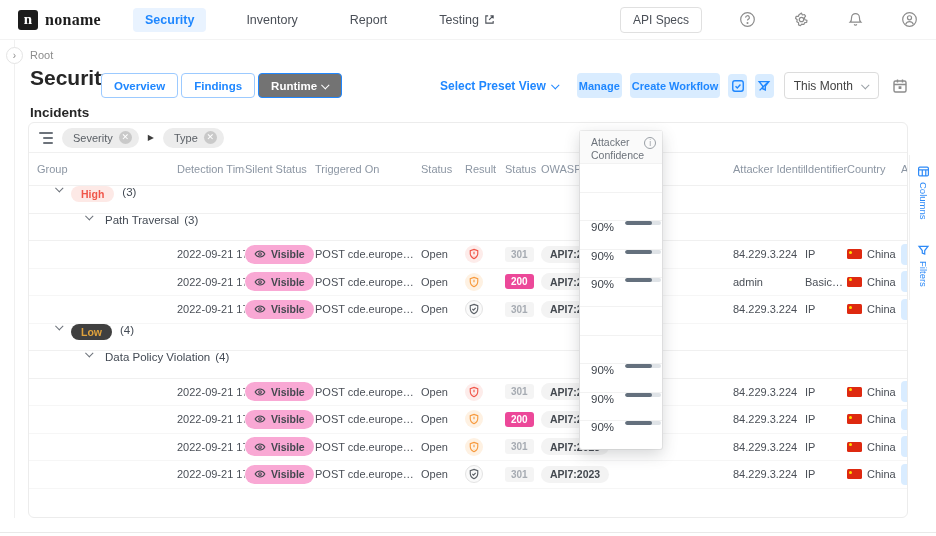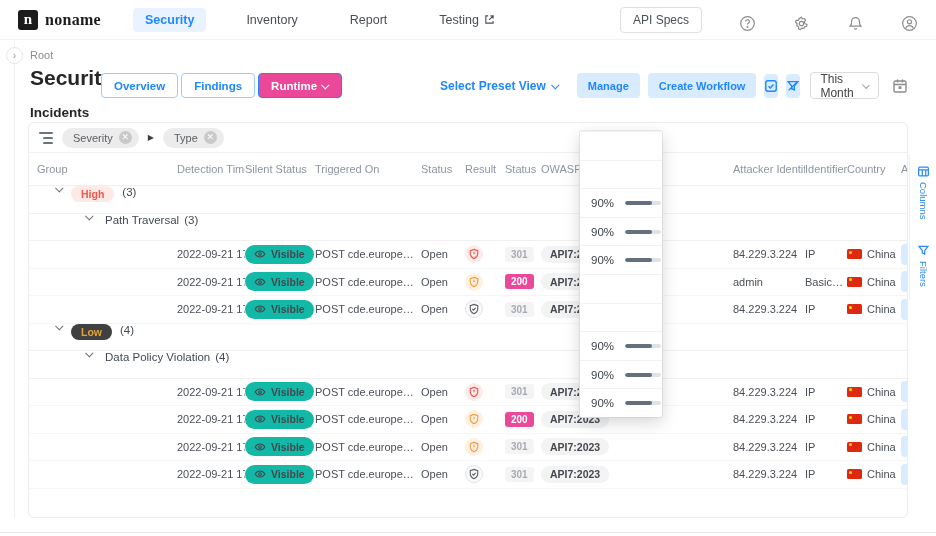--- a/index.html
+++ b/index.html
@@ -7,41 +7,41 @@
   body { position:relative; font-size:12px; }
 
   
   .navbar { position:absolute; left:0; top:0; width:936px; height:40px; background:#fff; display:flex; align-items:center; border-bottom:1px solid #f3f3f3;}
   .logo { display:flex; align-items:center; margin-left:18px; gap:7px; }
   .logo-mark { width:20px; height:20px; background:#1c1c1c; color:#fff; border-radius:3px; display:flex; align-items:center; justify-content:center; font-family:"Liberation Serif", serif; font-weight:bold; font-size:15px; }
   .logo-text { font-family:"Liberation Serif", serif; font-weight:bold; font-size:16px; color:#1c1c1c; letter-spacing:.3px; }
   .nav-items { display:flex; align-items:center; margin-left:32px; gap:28px; }
   .nav-item { font-size:12.5px; color:#4a4f57; padding:5px 12px; border-radius:4px; cursor:pointer; white-space:nowrap; display:flex; align-items:center; gap:5px;}
   .nav-item.active { color:#1f87ff; background:#e9f3ff; font-weight:bold; }
-  .nav-right { margin-left:auto; display:flex; align-items:flex-end; gap:36px; margin-right:18px; }
+  .nav-right { margin-left:auto; display:flex; align-items:center; gap:36px; margin-right:18px; }
   .api-specs-btn { border:1px solid #e0e0e0; border-radius:4px; padding:5px 12px; font-size:12px; color:#4a4f57; background:#fff; cursor:pointer; font-family:inherit;}
   .topicon { width:18px; height:18px; color:#8c8c8c; display:flex; align-items:center; justify-content:center; cursor:pointer; }
   .topicon svg { width:17px; height:17px; stroke:#8c8c8c; fill:none; stroke-width:1.4; }
 
   
   .rail { position:absolute; left:14px; top:40px; width:1px; height:478px; background:#f0f0f0; }
   .expand-btn { position:absolute; left:6px; top:47px; width:17px; height:17px; border-radius:50%; border:1px solid #e4e4e4; background:#fff; color:#8c8c8c; font-size:10px; display:flex; align-items:center; justify-content:center; cursor:pointer; z-index:2;}
 
   
   .breadcrumb { position:absolute; left:30px; top:49px; font-size:11px; color:#8c8c8c; }
   .page-title { position:absolute; left:30px; top:66px; font-size:21px; font-weight:bold; color:#262626; }
   .view-tabs { position:absolute; left:101px; top:73px; display:flex; gap:3px; }
   .vtab { height:25px; padding:0 12px; display:flex; align-items:center; gap:6px; font-size:11.5px; font-weight:bold; color:#1f87ff; background:#fff; border:1px solid #9ccaff; border-radius:4px; cursor:pointer; white-space:nowrap;}
-  .vtab.active { background:#ec4899; border-color:#1f87ff; color:#fff; }
+  .vtab.active { background:#737373; border-color:#1f87ff; color:#fff; }
   .section-title { position:absolute; left:30px; top:105px; font-size:13.5px; font-weight:bold; color:#262626; }
 
   
   .toolbar { position:absolute; top:71px; left:440px; width:468px; height:29px; display:flex; align-items:center; justify-content:flex-end; gap:8px; }
   .preset-link { display:flex; align-items:center; gap:7px; color:#1f87ff; font-weight:bold; font-size:12px; cursor:pointer; margin-right:10px; white-space:nowrap;}
-  .btn-light { background:#d9ecff; color:#1f87ff; font-weight:bold; font-size:11px; border:none; border-radius:4px; height:25px; padding:0 11px; cursor:pointer; font-family:inherit; white-space:nowrap;}
+  .btn-light { background:#d9ecff; color:#1f87ff; font-weight:bold; font-size:11px; border:none; border-radius:4px; height:25px; padding:0 2px; cursor:pointer; font-family:inherit; white-space:nowrap;}
   .icon-btn { width:24px; height:24px; background:#d9ecff; border-radius:4px; border:none; display:flex; align-items:center; justify-content:center; cursor:pointer; }
   .icon-btn svg { width:14px; height:14px; stroke:#1f87ff; fill:none; stroke-width:1.6; }
   .date-select { width:117px; height:27px; border:1px solid #dcdcdc; border-radius:4px; background:#fff; display:flex; align-items:center; padding:0 9px; font-size:12px; color:#434343; cursor:pointer; justify-content:space-between; margin-left:2px;}
   .cal-btn { width:18px; height:18px; margin-left:5px; cursor:pointer; display:flex; align-items:center; justify-content:center;}
   .cal-btn svg { width:16px; height:16px; stroke:#8c8c8c; fill:none; stroke-width:1.4; }
 
   .chev { display:inline-block; width:6px; height:6px; border-left:1.6px solid currentColor; border-bottom:1.6px solid currentColor; transform:rotate(-45deg) translateY(-1px); }
   .chev.gray { border-color:#9aa0a6; }
 
   
@@ -73,42 +73,42 @@
   .c-country { width:54px;  gap:5px;}
   .c-actions { width:72px;  }
   .thead .c { color:#8c96a3; cursor:pointer;}
 
   .sev-pill { border-radius:10px; font-size:10.5px; font-weight:bold; padding:2px 10px; margin:0 8px;}
   .sev-high { background:#fde9e6; color:#f0564a; }
   .sev-low  { background:#404040; color:#e0a23c; }
   .gchev { margin-left:28px; color:#6d737b; }
   .gchev2 { margin-left:58px; color:#6d737b; }
 
-  .silent-pill { background:#14b8a6; border-radius:11px; height:19px; display:flex; align-items:center; gap:5px; padding:0 9px; font-weight:bold; font-size:10.5px; color:#43484f;}
+  .silent-pill { background:#f9a8d4; border-radius:11px; height:19px; display:flex; align-items:center; gap:5px; padding:0 9px; font-weight:bold; font-size:10.5px; color:#43484f;}
   .silent-pill svg { width:12px; height:12px; stroke:#43484f; fill:none; stroke-width:1.4;}
 
   .shield-badge { width:18px; height:18px; border-radius:50%; display:flex; align-items:center; justify-content:center; }
   .shield-badge svg { width:12px; height:12px; fill:none; stroke-width:1.5;}
   .sh-red    { background:#fdecea; } .sh-red svg    { stroke:#f0564a; }
   .sh-orange { background:#fef1e2; } .sh-orange svg { stroke:#f79a3e; }
   .sh-gray   { background:#fafafa; border:1px solid #e3e3e3;} .sh-gray svg { stroke:#5b6066; }
 
   .http-pill { border-radius:3px; font-size:10px; padding:2px 6px; background:#f4f4f4; color:#a6abb2; font-weight:bold;}
   .http-pill.dark { background:#ec4899; color:#fff; }
   .owasp-pill { border-radius:10px; font-size:10.5px; font-weight:bold; padding:2.5px 9px; background:#f3f3f3; color:#43484f;}
 
   .flag { width:15px; height:10px; background:#de2910; border-radius:1.5px; position:relative; flex:none;}
   .flag:after { content:""; position:absolute; left:2px; top:1.5px; width:3px; height:3px; background:#ffde00; border-radius:50%;}
 
   .btn-view { background:#d9ecff; color:#1f87ff; font-weight:bold; font-size:10.5px; border:none; border-radius:4px; height:21px; padding:0 9px; cursor:pointer; font-family:inherit;}
 
   
   .conf-panel { position:absolute; left:580px; top:131px; width:82px; background:#fff; box-shadow:0 5px 16px rgba(60,64,70,.22), 0 0 0 1px #f0f0f0; border-radius:2px; z-index:5;}
   .conf-head { background:#fafafa; padding:5px 8px 5px 11px; display:flex; align-items:flex-start; justify-content:space-between; font-size:10.5px; color:#6d737b; line-height:1.2; height:32px; cursor:grab;}
-  .conf-cell { height:28.6px; border-top:1px solid #f2f2f2; display:flex; align-items:center; padding-left:11px; font-size:11.5px; color:#3d434b; gap:11px;}
+  .conf-cell { height:28.6px; border-top:1px solid #f2f2f2; display:flex; align-items:flex-start; padding-left:11px; font-size:11.5px; color:#3d434b; gap:11px;}
   .conf-bar { width:36px; height:4px; border-radius:2px; background:#dfe3e7; position:relative; overflow:hidden;}
   .conf-bar i { position:absolute; left:0; top:0; height:4px; width:76%; background:#64707d; border-radius:2px; display:block;}
   .info-i { width:12px; height:12px; border:1px solid #9aa0a6; border-radius:50%; color:#9aa0a6; font-size:8.5px; display:flex; align-items:center; justify-content:center; flex:none; margin-top:1px;}
 
   
   .side-tabs { position:absolute; right:0; top:155px; width:27px; display:flex; flex-direction:column; gap:24px; border-left:1px solid #f0f0f0; padding:10px 0 14px 0; background:#fff; align-items:center;}
   .side-tab { display:flex; flex-direction:column; align-items:center; gap:4px; color:#2e8af7; cursor:pointer;}
   .side-tab svg { width:13px; height:13px; stroke:#2e8af7; fill:none; stroke-width:1.5;}
   .side-tab span { writing-mode:vertical-rl; font-size:9.5px; color:#2e8af7;}
 
@@ -553,20 +553,24 @@
         <span>China</span>
       </div>
     <div class="c c-actions">
         <button class="btn-view">View Attacker</button>
       </div>
   </div>
 
 </div>
 
 <div class="conf-panel">
+  <div class="conf-head">
+    <span>Attacker Confidence</span>
+    <span class="info-i">i</span>
+  </div>
   <div class="conf-cell">
       <span></span>
     </div>
   <div class="conf-cell">
       <span></span>
     </div>
   <div class="conf-cell">
       <span>90%</span>
       <span class="conf-bar">
         <i></i>

